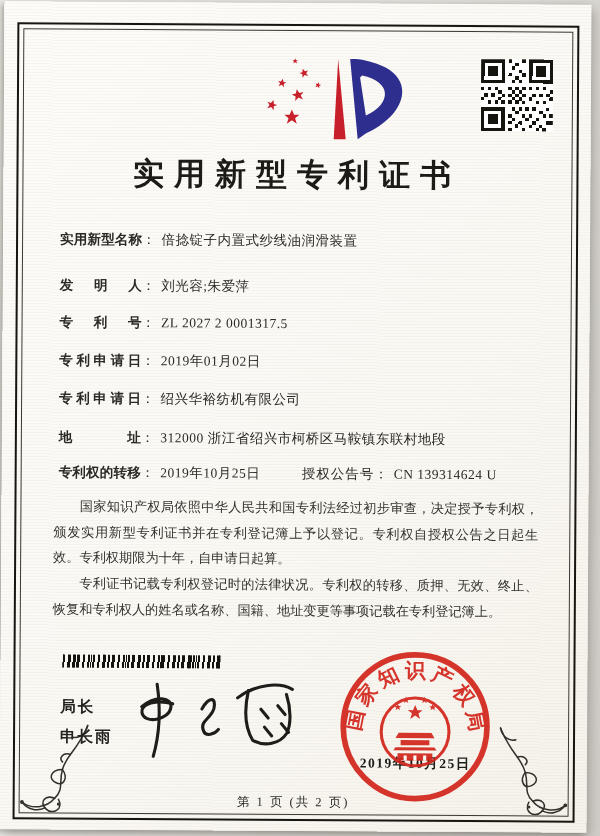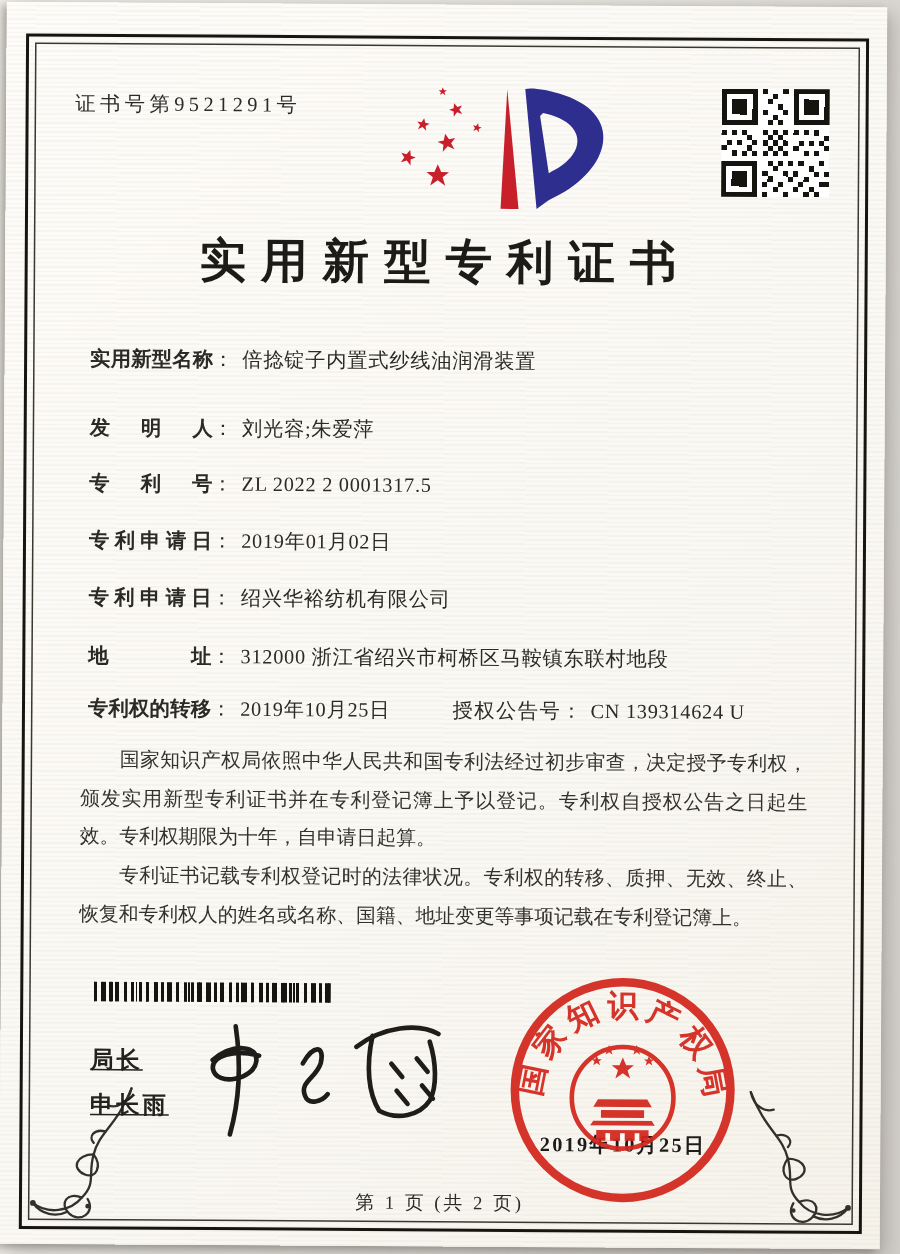--- a/index.html
+++ b/index.html
@@ -67,21 +67,21 @@
 
   .barcode{
     position:absolute;left:62px;top:653px;width:158px;height:13px;
     background:
       repeating-linear-gradient(90deg,#15140f 0 2px,rgba(0,0,0,0) 2px 5px),
       repeating-linear-gradient(90deg,#15140f 0 1px,rgba(0,0,0,0) 1px 7px),
       repeating-linear-gradient(90deg,rgba(0,0,0,0) 0 11px,#15140f 11px 13px,rgba(0,0,0,0) 13px 29px);
   }
 
   .signatory{position:absolute;left:60px;top:695px;font-size:15.5px;font-weight:700;color:#23221e;}
-  .signatory div{margin-bottom:9px;letter-spacing:2px;text-decoration:underline;}
+  .signatory div{margin-bottom:9px;letter-spacing:2px;}
   .signature{position:absolute;left:118px;top:672px;width:195px;height:88px;transform:rotate(-2deg);}
 
   .seal{position:absolute;left:338px;top:646px;width:154px;height:154px;opacity:.93;}
   .seal-date{
     position:absolute;left:360px;top:751px;
     font-size:13.5px;letter-spacing:1.5px;color:#1d1c18;font-weight:700;
   }
 
   .footer{
     position:absolute;left:0;right:0;top:791px;
@@ -114,21 +114,20 @@
       <path d="M42,80 c-10,-4 -16,4 -9,11 c7,7 19,0 13,-10"></path>
       <path d="M50,50 c-12,0 -16,10 -6,14 c8,3 12,-6 6,-14"></path>
       <path d="M76,4 c-2,10 -10,14 -16,12"></path>
       <path d="M8,84 c6,8 16,10 24,6"></path>
       <path d="M58,34 c-8,-2 -12,4 -8,8"></path>
     </g>
     <circle cx="8" cy="84" r="2" fill="#33312c"></circle>
     <circle cx="46" cy="86" r="1.6" fill="#33312c"></circle>
   </svg>
 
-  <div class="cert-no">证书号第9521291号</div>
 
   <svg class="logo" viewBox="0 0 182 94">
     <defs>
       <path id="st" d="M0,-6 L1.8,-1.8 6,-1.8 2.6,1 4,5.4 0,2.6 -4,5.4 -2.6,1 -6,-1.8 -1.8,-1.8 Z"></path>
     </defs>
     <path d="M98,6 L106,86 L94,86 Z" fill="#c8202b"></path>
     <path fill-rule="evenodd" fill="#2e2e8e" d="M110,6 L118,86 L126,80 C166,62 178,24 136,10 C124,6 114,5 110,6 Z
          M122,22 C152,28 152,50 126,62 L120,24 Z"></path>
     <g fill="#c8202b">
       <use href="#st" transform="translate(52,64) scale(1.25)"></use>
@@ -158,21 +157,21 @@
 
   <div class="title">实用新型专利证书</div>
 
   <div class="row" style="top:229px">
     <span class="lbl">实用新型名称</span><span class="colon">：</span><span class="val">倍捻锭子内置式纱线油润滑装置</span>
   </div>
   <div class="row" style="top:275px">
     <span class="lbl">发明人</span><span class="colon">：</span><span class="val">刘光容;朱爱萍</span>
   </div>
   <div class="row" style="top:312px">
-    <span class="lbl">专利号</span><span class="colon">：</span><span class="val">ZL 2022 2 0001317.5</span>
+    <span class="lbl">专利号</span><span class="colon">：</span><span class="val">ZL 2027 2 0001317.5</span>
   </div>
   <div class="row" style="top:350px">
     <span class="lbl">专利申请日</span><span class="colon">：</span><span class="val">2019年01月02日</span>
   </div>
   <div class="row" style="top:388px">
     <span class="lbl">专利申请日</span><span class="colon">：</span><span class="val">绍兴华裕纺机有限公司</span>
   </div>
   <div class="row" style="top:427px">
     <span class="lbl">地址</span><span class="colon">：</span><span class="val">312000 浙江省绍兴市柯桥区马鞍镇东联村地段</span>
   </div>

